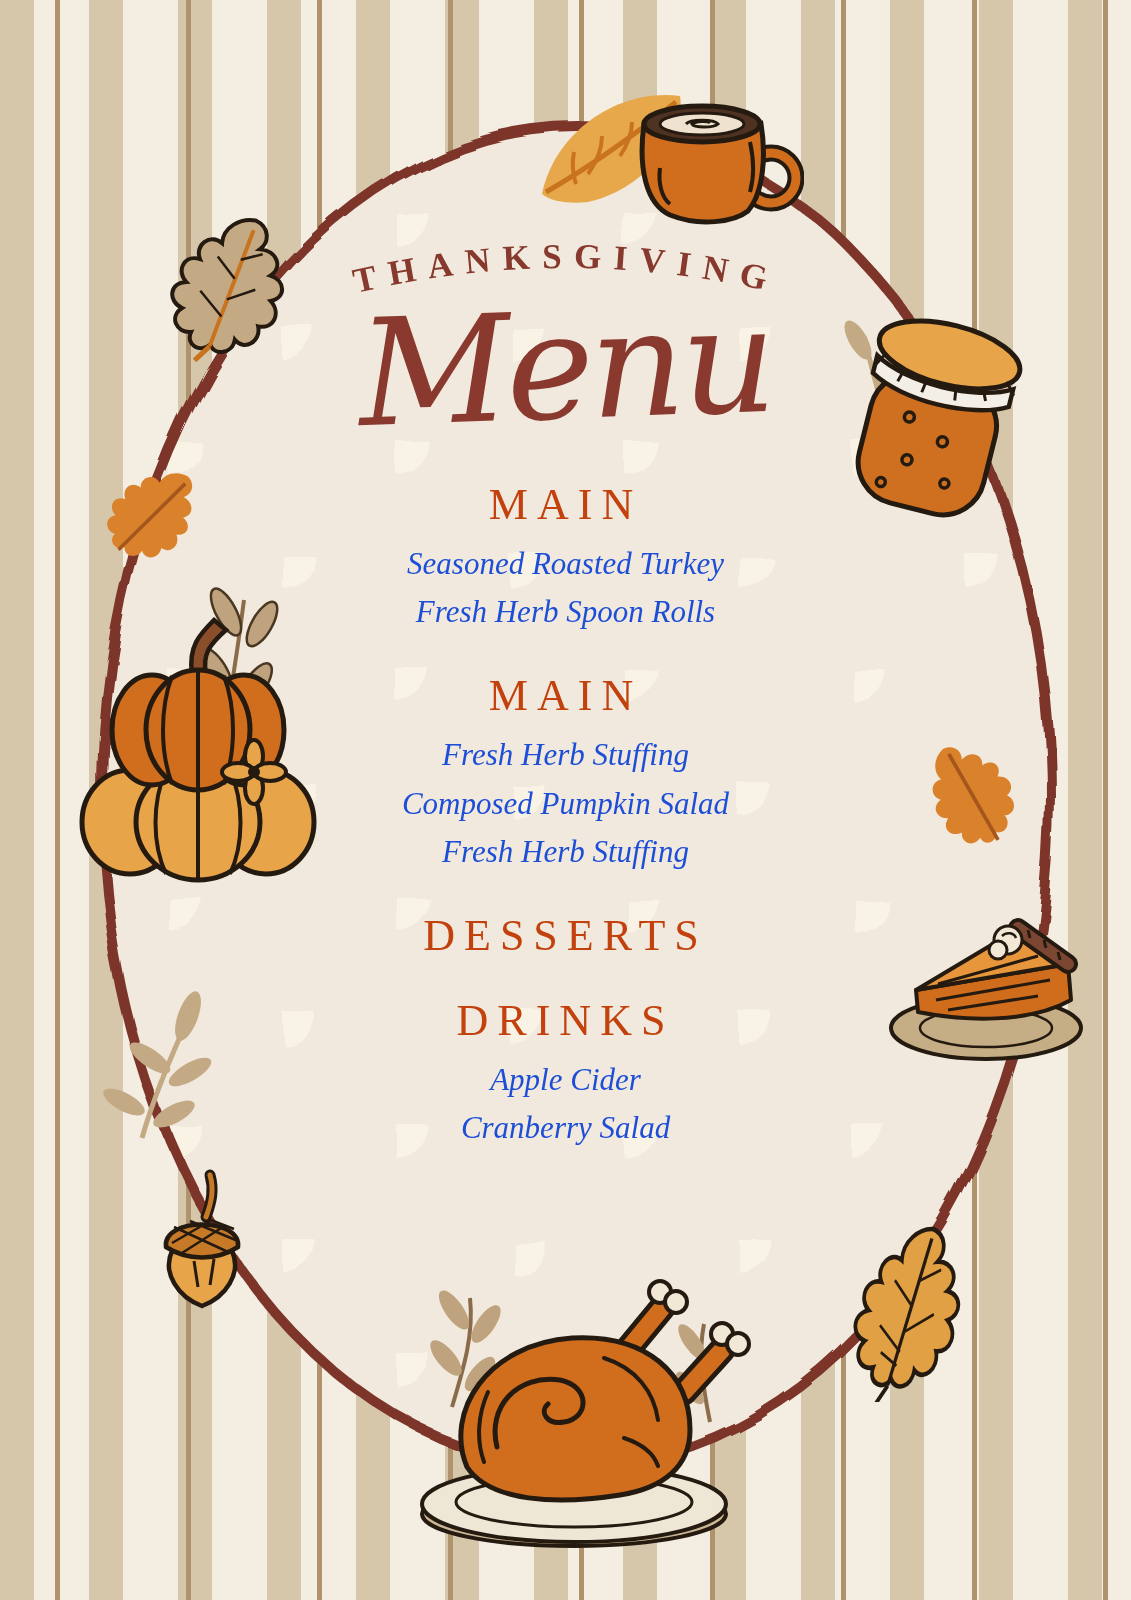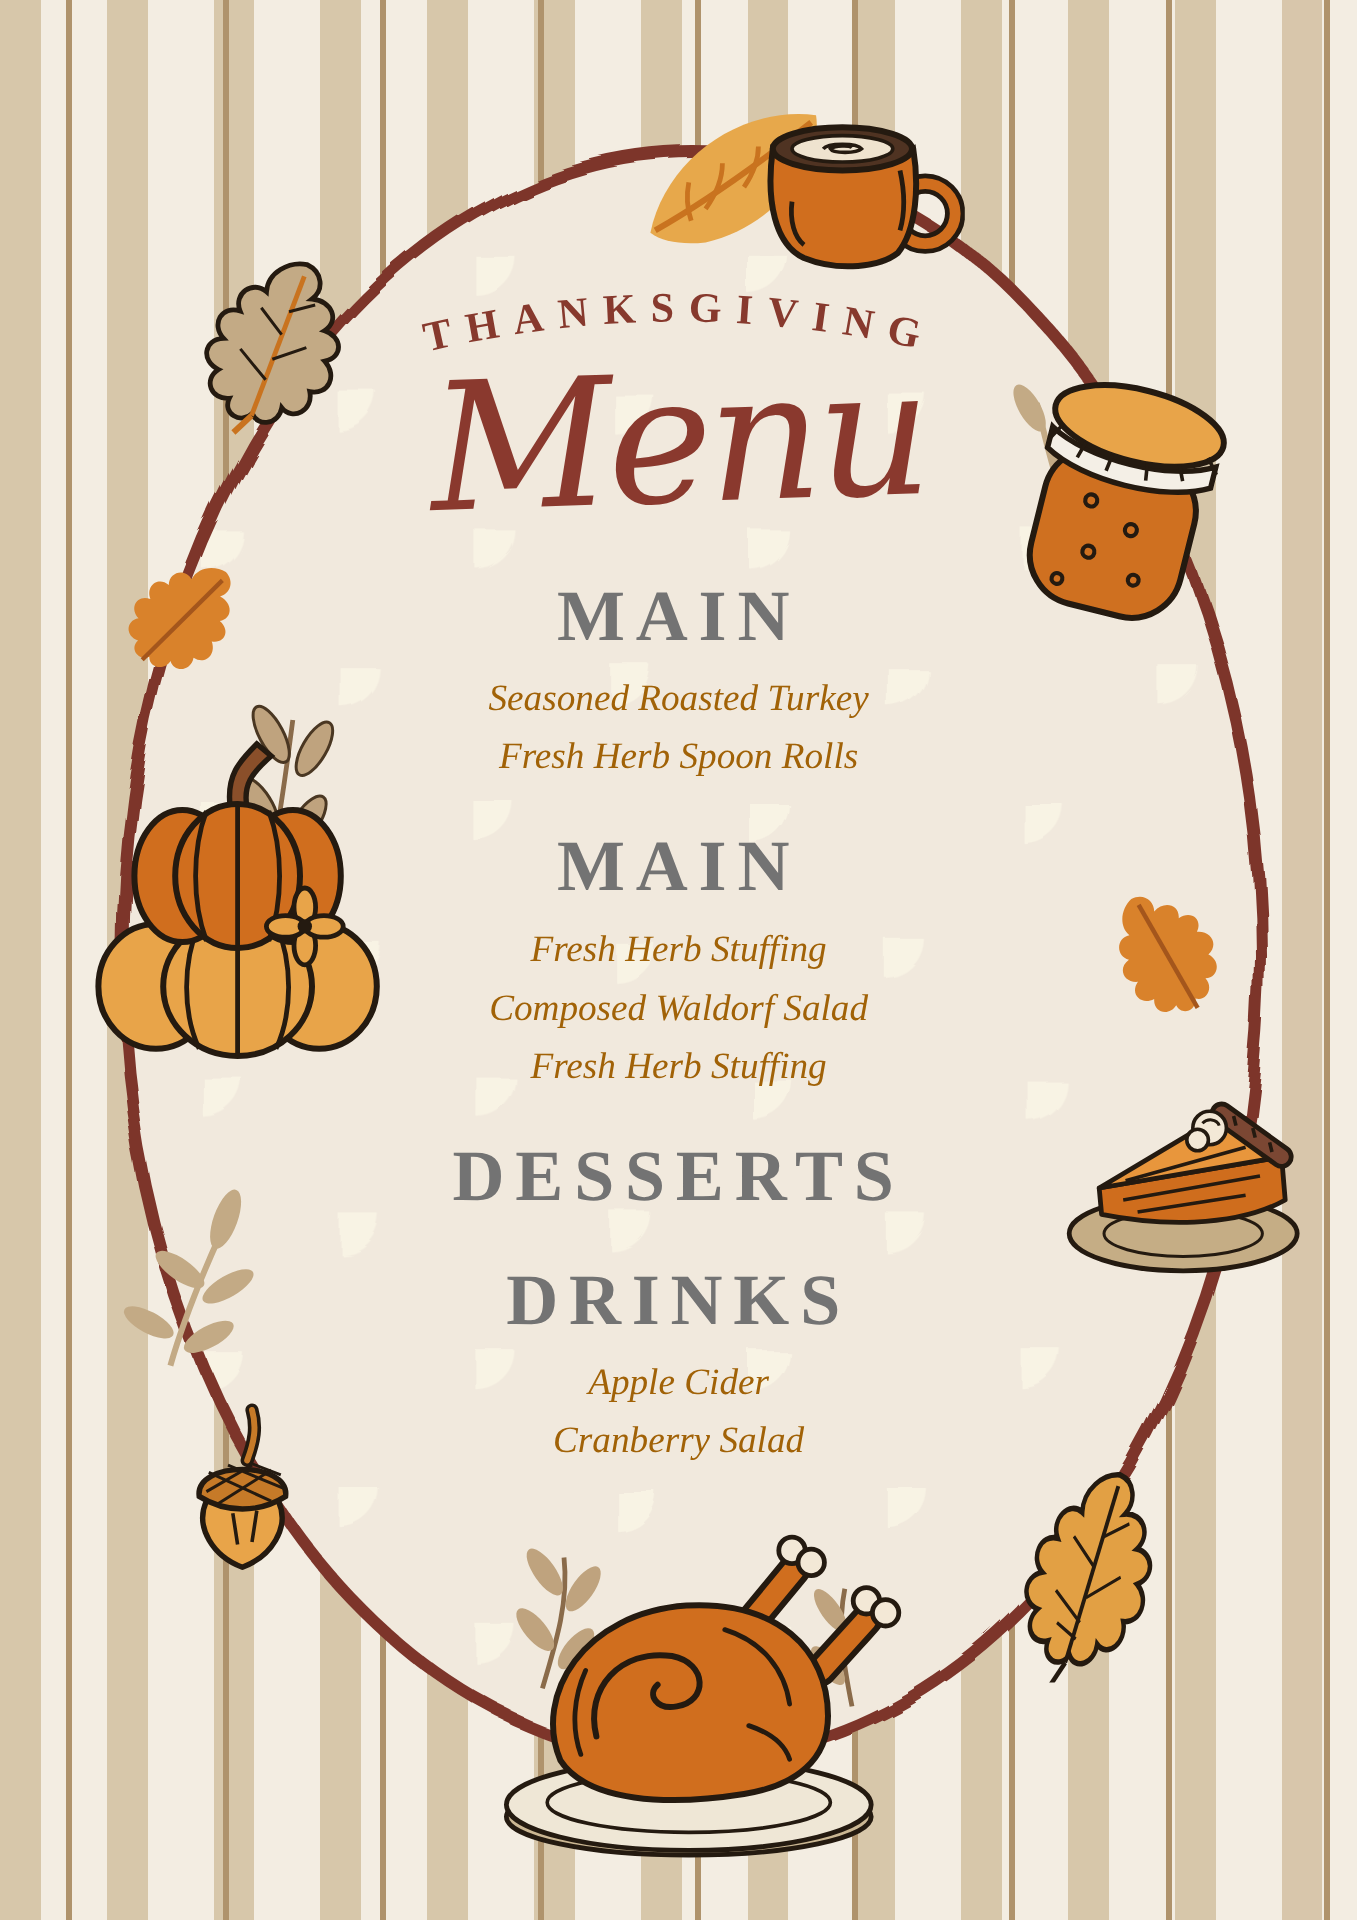--- a/index.html
+++ b/index.html
@@ -50,31 +50,31 @@
     font-family:"DejaVu Serif", serif;
     font-style:italic;
     font-size:148px;
     line-height:1.05;
     letter-spacing:-4px;
     color:#8a392e;
     transform:rotate(-2deg);
   }
   .section{margin-top:34px;}
   .section-heading{
-    font-size:60px;
+    font-size:44px;
     letter-spacing:9px;
-    font-weight:700;
-    color:#737373;
+    font-weight:400;
+    color:#c2410c;
   }
   .section-items{
     margin-top:10px;
     font-style:italic;
     font-size:31px;
     line-height:1.55;
-    color:#a16207;
+    color:#1d4ed8;
   }
   .deco{position:absolute;z-index:5;pointer-events:none;}
   svg{display:block;}
 </style>
 </head>
 <body>
 
 <div class="poster">
 
   <svg width="0" height="0" style="position:absolute">
@@ -104,21 +104,21 @@
       <div class="section-items">
         <div>Seasoned Roasted Turkey</div>
         <div>Fresh Herb Spoon Rolls</div>
       </div>
     </div>
 
     <div class="section">
       <div class="section-heading">MAIN</div>
       <div class="section-items">
         <div>Fresh Herb Stuffing</div>
-        <div>Composed Waldorf Salad</div>
+        <div>Composed Pumpkin Salad</div>
         <div>Fresh Herb Stuffing</div>
       </div>
     </div>
 
     <div class="section">
       <div class="section-heading">DESSERTS</div>
     </div>
 
     <div class="section">
       <div class="section-heading">DRINKS</div>

